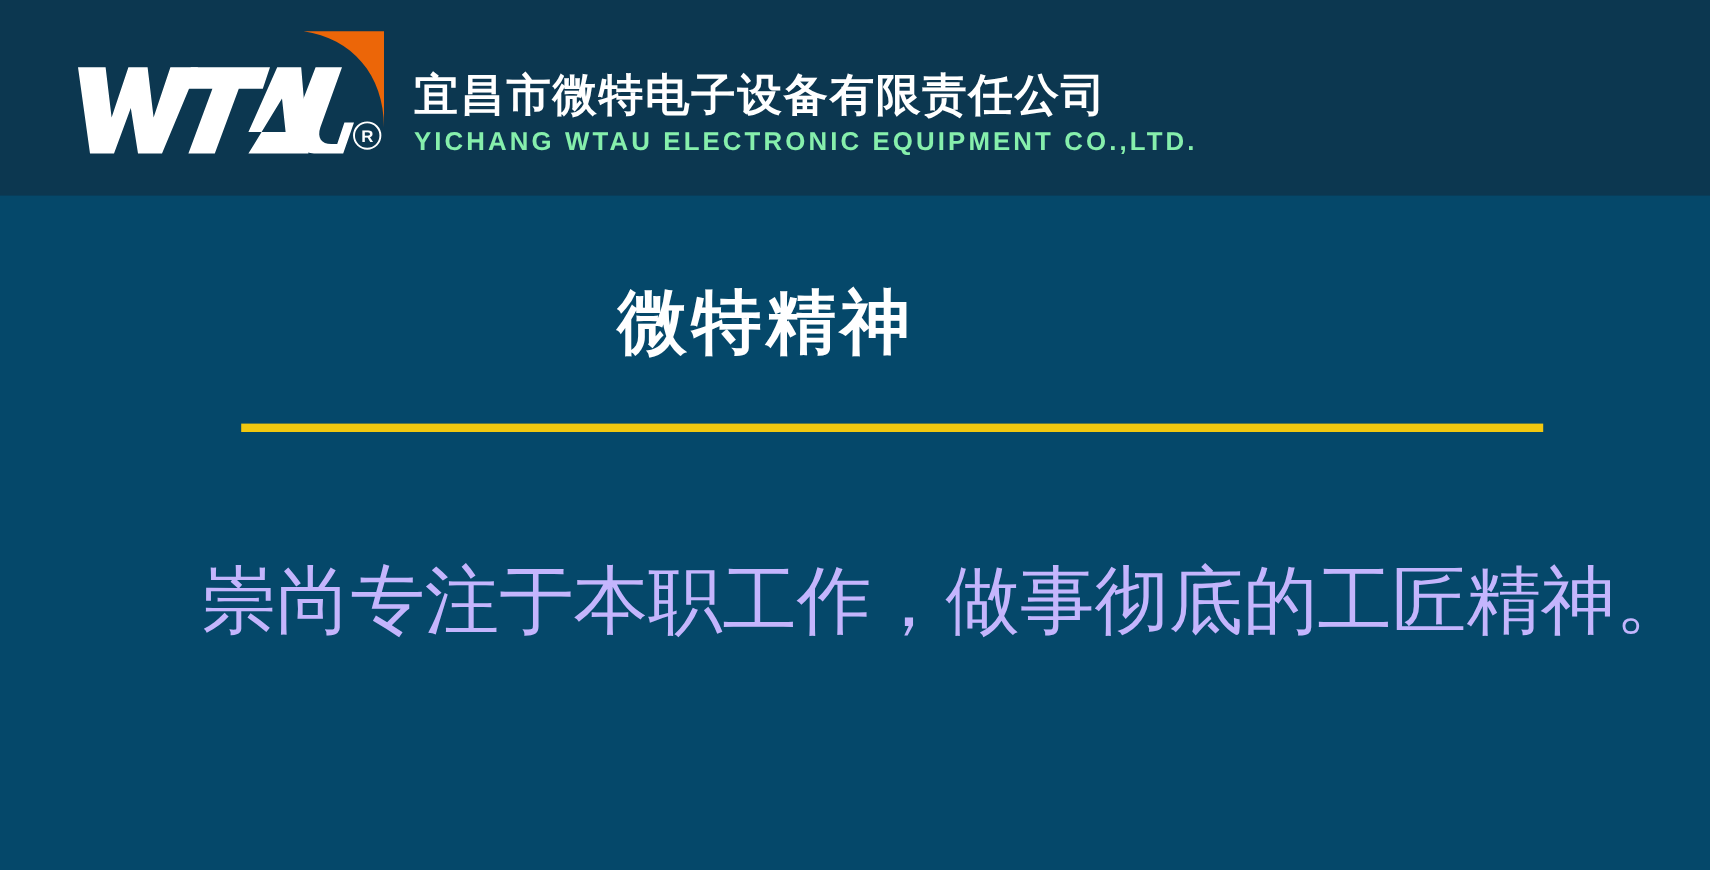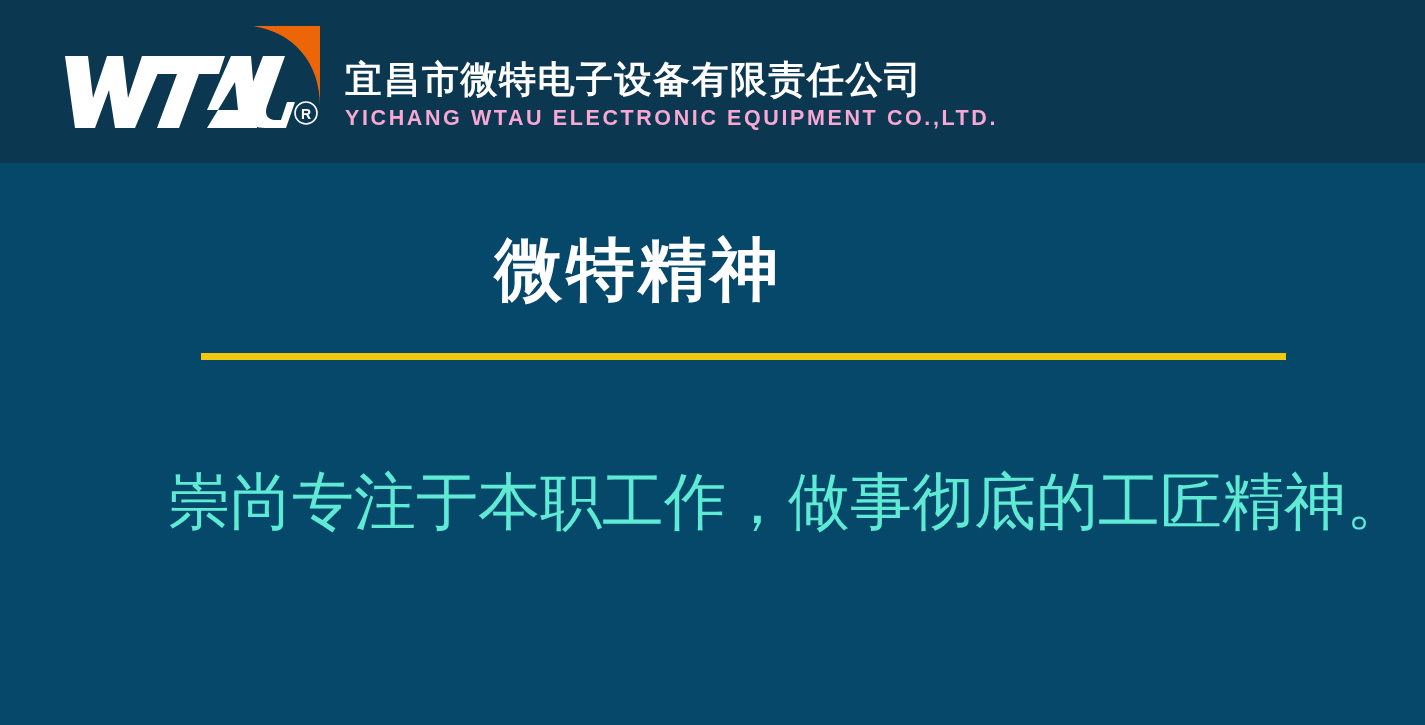--- a/index.html
+++ b/index.html
@@ -79,21 +79,21 @@
   }
   .company-cn {
     color: #ffffff;
     font-size: 37px;
     font-weight: bold;
     letter-spacing: 1.5px;
     line-height: 44px;
     white-space: nowrap;
   }
   .company-en {
-    color: #f9a8d4;
+    color: #86efac;
     font-size: 21.5px;
     font-weight: bold;
     letter-spacing: 2.6px;
     line-height: 28px;
     white-space: nowrap;
     margin-top: 2px;
     text-align: center;
   }
 
   
@@ -105,42 +105,42 @@
     height: 562px;
   }
 
   .slide-title {
     position: absolute;
     left: 0;
     top: 57px;
     width: 1277px;
     text-align: center;
     color: #ffffff;
-    font-size: 68px;
+    font-size: 58px;
     font-weight: bold;
     letter-spacing: 4px;
     line-height: 98px;
     white-space: nowrap;
   }
 
   .title-rule {
     position: absolute;
     left: 201px;
     top: 190px;
     width: 1085px;
     height: 7px;
     background: #f2c80f;
   }
 
   .body-text {
     position: absolute;
     left: 168px;
     top: 300px;
     width: 1115px;
-    color: #5eead4;
+    color: #c4b5fd;
     font-size: 62px;
     font-weight: normal;
     line-height: 78px;
     letter-spacing: 0px;
     white-space: nowrap;
   }
   .body-line {
     display: block;
   }
 </style>

